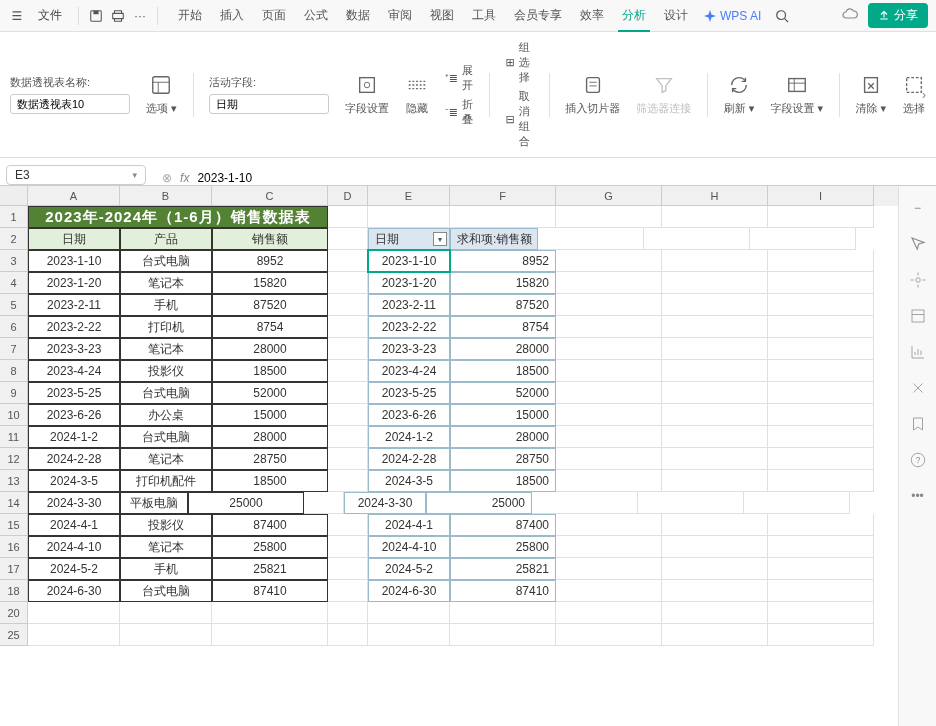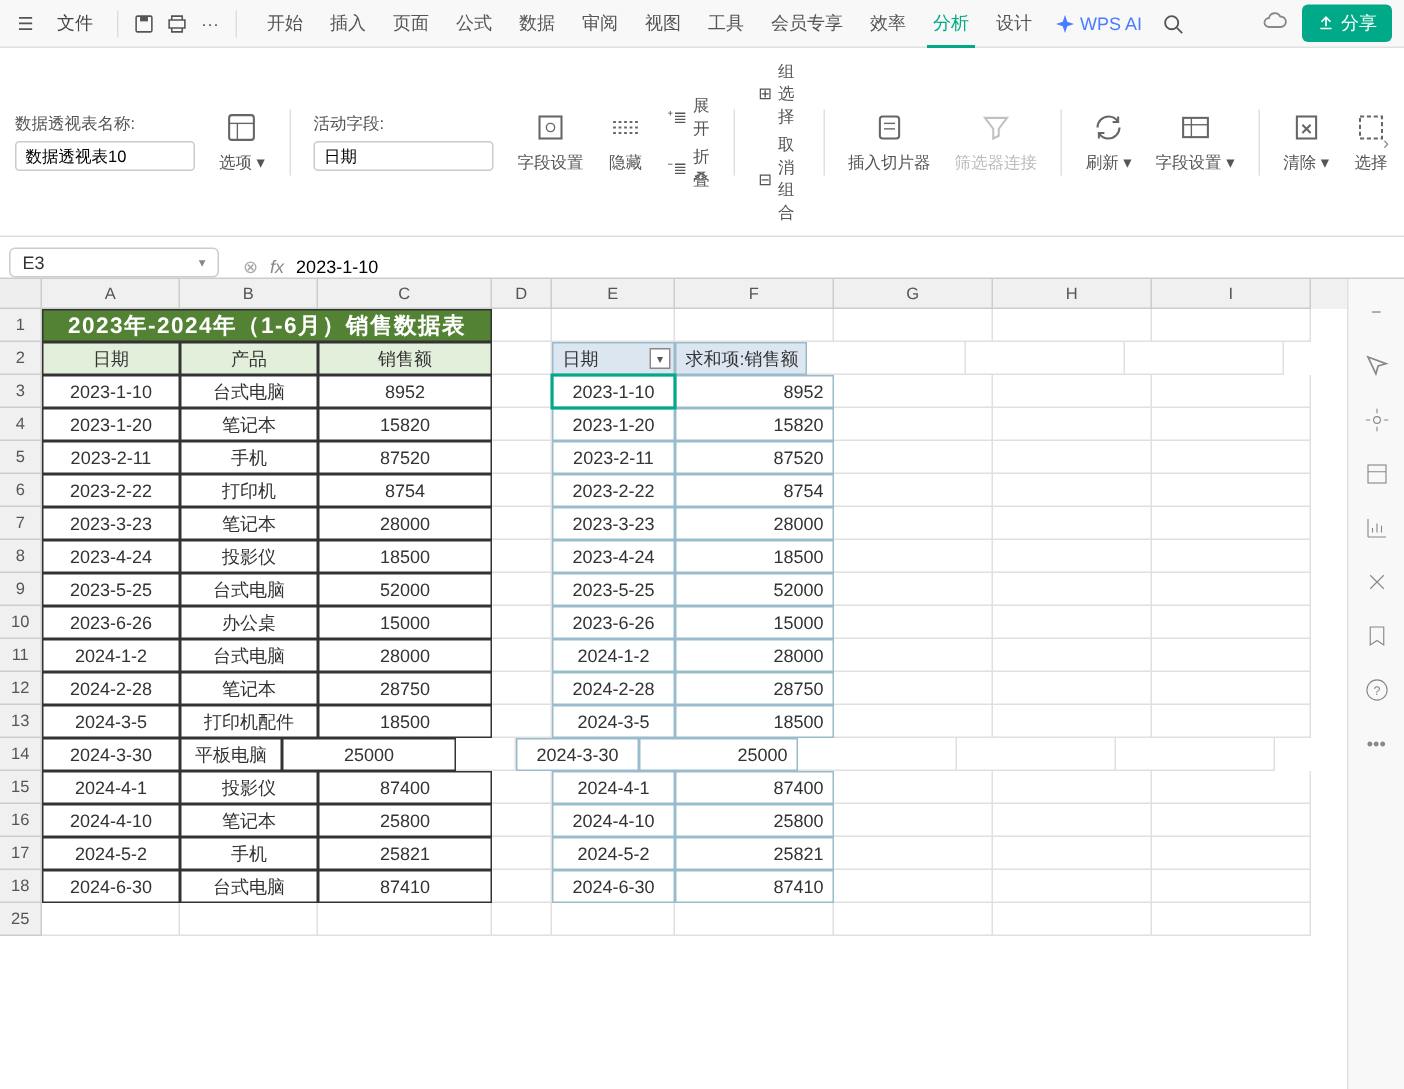--- a/index.html
+++ b/index.html
@@ -470,20 +470,32 @@
           <div class="cell data-cell" style="width:92px">台式电脑</div>
           <div class="cell data-cell" style="width:116px">87410</div>
           <div class="cell" style="width:40px"></div>
           <div class="cell pivot-row" style="width:82px">2024-6-30</div>
           <div class="cell pivot-val" style="width:106px">87410</div>
           <div class="cell" style="width:106px"></div>
           <div class="cell" style="width:106px"></div>
           <div class="cell" style="width:106px"></div>
         </div>
         <div class="row">
+          <div class="row-h">20</div>
+          <div class="cell" style="width:92px"></div>
+          <div class="cell" style="width:92px"></div>
+          <div class="cell" style="width:116px"></div>
+          <div class="cell" style="width:40px"></div>
+          <div class="cell" style="width:82px"></div>
+          <div class="cell" style="width:106px"></div>
+          <div class="cell" style="width:106px"></div>
+          <div class="cell" style="width:106px"></div>
+          <div class="cell" style="width:106px"></div>
+        </div>
+        <div class="row">
           <div class="row-h">25</div>
           <div class="cell" style="width:92px"></div>
           <div class="cell" style="width:92px"></div>
           <div class="cell" style="width:116px"></div>
           <div class="cell" style="width:40px"></div>
           <div class="cell" style="width:82px"></div>
           <div class="cell" style="width:106px"></div>
           <div class="cell" style="width:106px"></div>
           <div class="cell" style="width:106px"></div>
           <div class="cell" style="width:106px"></div>

